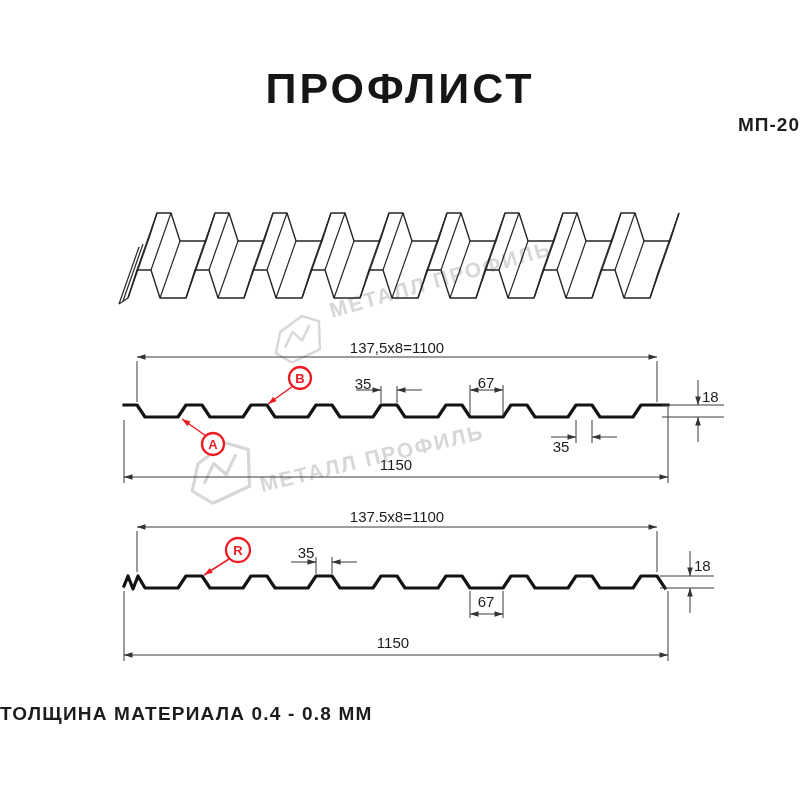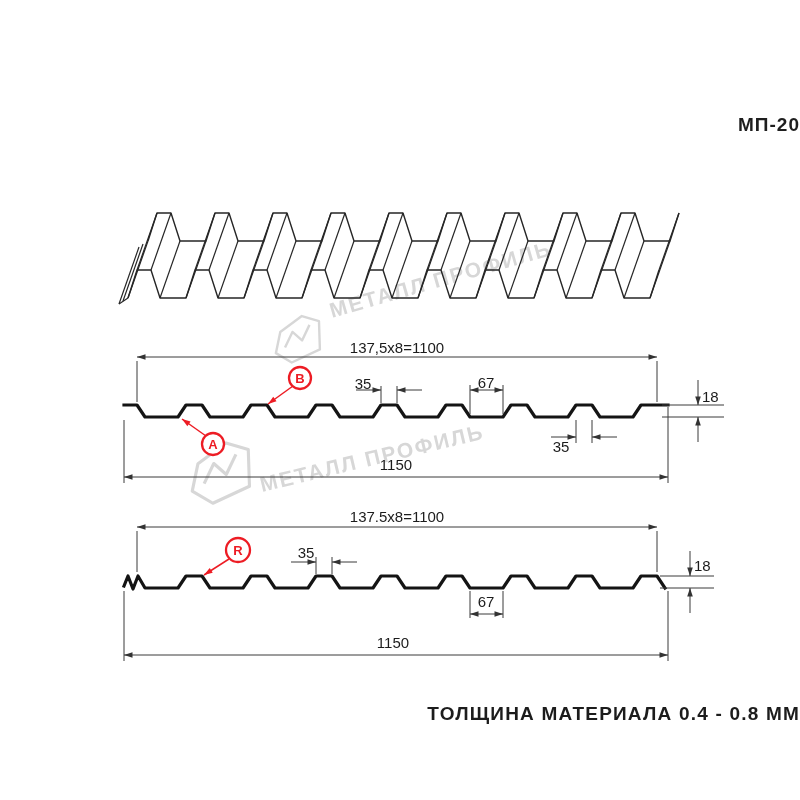--- a/index.html
+++ b/index.html
@@ -2,35 +2,36 @@
 <html><head>
 <meta charset="utf-8">
 <style>
   html,body{margin:0;padding:0;background:#fff;}
   #page{position:relative;width:800px;height:800px;background:#fff;overflow:hidden;
         font-family:"Liberation Sans",sans-serif;}
   #title{position:absolute;top:64px;left:0;width:800px;text-align:center;
          font-size:43px;font-weight:800;letter-spacing:3px;color:#161616;}
   #subtitle{position:absolute;top:114px;left:0;width:800px;text-align:right;
          font-size:19px;font-weight:700;letter-spacing:1px;color:#1e1e1e;}
-  #footer{position:absolute;top:703px;left:0;width:800px;text-align:right;
+  #footer{position:absolute;top:703px;left:0;width:800px;text-align:left;
          font-size:19px;font-weight:600;letter-spacing:1.2px;color:#1c1c1c;}
   svg{position:absolute;top:0;left:0;}
   .dim{font-family:"Liberation Sans",sans-serif;font-size:15px;fill:#1c1c1c;}
   .redt{font-family:"Liberation Sans",sans-serif;font-size:13px;font-weight:bold;fill:#ed1c24;}
   .redc{fill:#fff;stroke:#ed1c24;stroke-width:2.3;}
   .prof{fill:none;stroke:#141414;stroke-width:3.2;stroke-linejoin:round;stroke-linecap:square;}
   .wmt{font-family:"Liberation Sans",sans-serif;font-size:21px;font-weight:bold;
        letter-spacing:2px;fill:#d7d7d7;}
   .wms{fill:none;stroke:#d7d7d7;stroke-width:2.4;stroke-linejoin:round;}
 </style>
 </head>
 <body>
 
 <div id="page">
+  <div id="title">ПРОФЛИСТ</div>
   <div id="subtitle">МП-20</div>
 
   <svg id="dwg" width="800" height="800" viewBox="0 0 800 800">
 
     <g id="wm">
       <g class="wms" transform="translate(268,320) rotate(-10)">
         <polygon points="10,14 34,2 50,10 46,38 16,46 2,34"></polygon>
         <path d="M12 30 L22 16 L30 26 L40 12"></path>
       </g>
       <text class="wmt" transform="translate(332,318) rotate(-16)">МЕТАЛЛ ПРОФИЛЬ</text>

